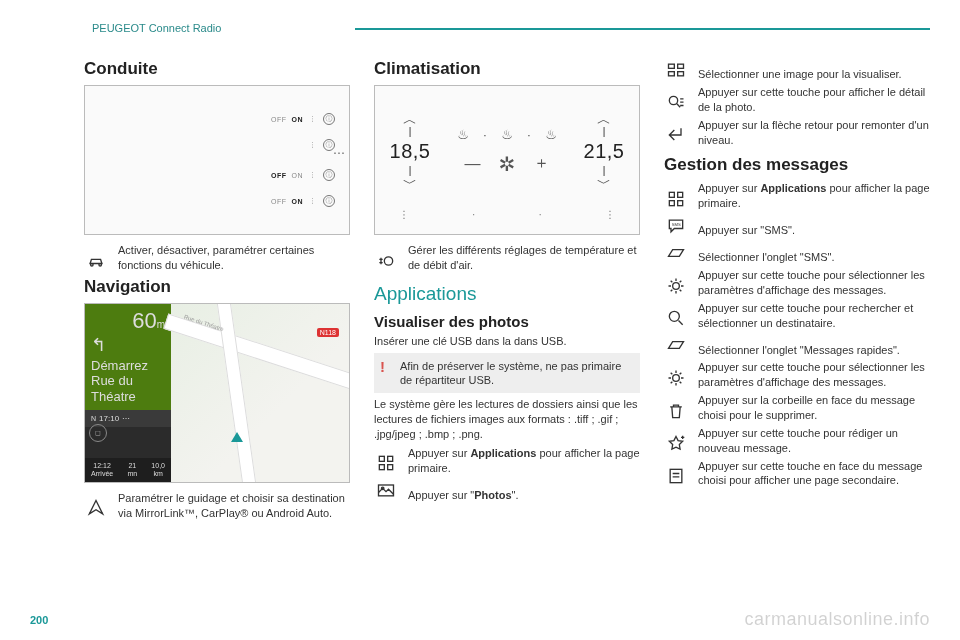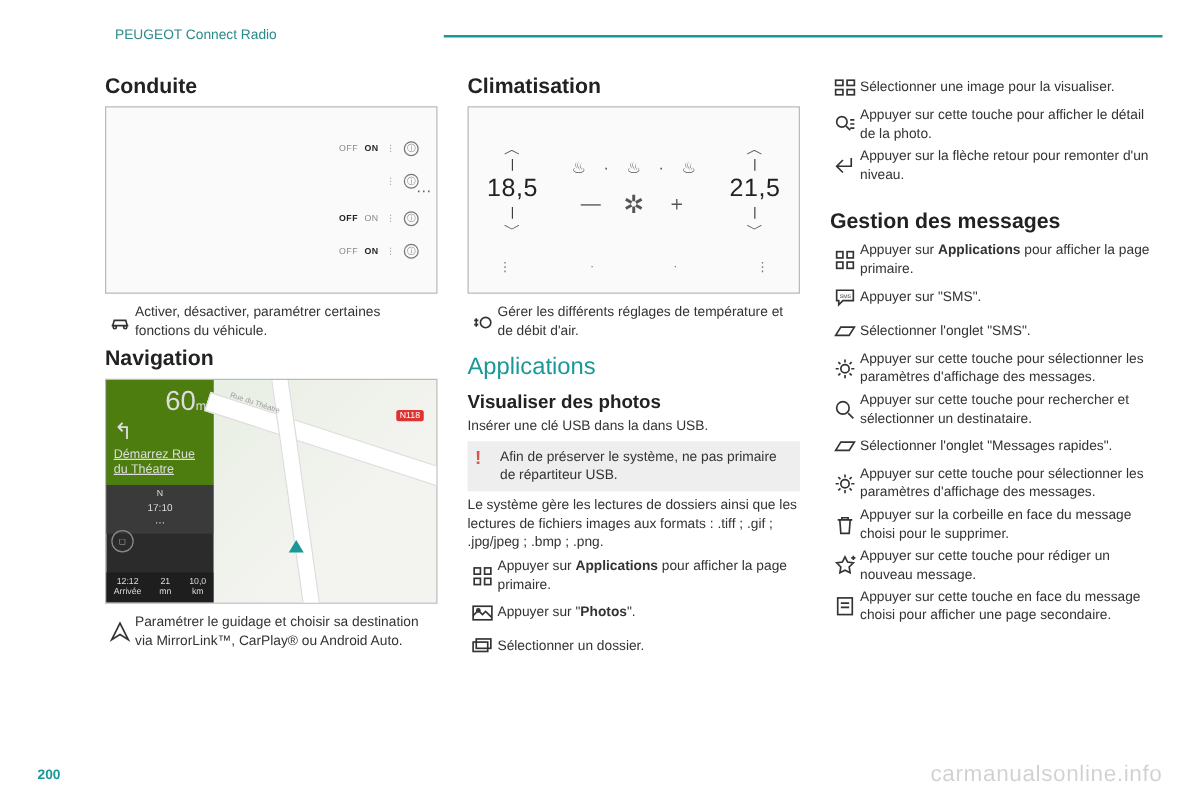--- a/index.html
+++ b/index.html
@@ -119,41 +119,41 @@
   
   .nav-side {
     position: absolute; left: 0; top: 0; bottom: 0; width: 86px;
     background: #2b2b2b; color: #ddd; font-size: 9px;
     display: flex; flex-direction: column;
   }
   .nav-top { background: #4d7c0f; padding: 6px; flex: 0 0 auto; }
   .nav-dist { font-size: 22px; text-align: right; line-height: 1; }
   .nav-dist .unit { font-size: 10px; }
   .nav-arrow { font-size: 18px; margin-top: 2px; }
-  .nav-street { font-size: 10px; line-height: 1.2; margin-top: 2px; text-decoration: underline; }
-  .nav-time { background: #3a3a3a; padding: 4px 6px; font-size: 8px; display:flex; align-items:center; gap:3px;flex-direction:column; }
+  .nav-street { font-size: 13px; line-height: 1.2; margin-top: 2px; }
+  .nav-time { background: #3a3a3a; padding: 4px 6px; font-size: 8px; display:flex; align-items:center; gap:3px; }
   .nav-bottom {
     margin-top: auto; background: #1e1e1e; padding: 4px 6px;
     display: flex; justify-content: space-between; font-size: 7px;
   }
   .nav-bottom div { text-align: center; line-height: 1.1; }
   .nav-dot { position:absolute; left:4px; top:120px; width:18px; height:18px; border:1px solid #888; border-radius:50%; display:flex; align-items:center; justify-content:center; color:#aaa; font-size:7px; }
   .map {
     position: absolute; left: 86px; right: 0; top: 0; bottom: 0;
     background: linear-gradient(135deg, #e8efe4 0%, #f3f3ef 60%);
   }
   .road1 { position:absolute; left:-10px; top:40px; width:200px; height:16px; background:#fff; transform:rotate(18deg); border:1px solid #ddd; }
   .road2 { position:absolute; left:60px; top:-10px; width:14px; height:220px; background:#fff; transform:rotate(-8deg); border:1px solid #ddd; }
   .shield { position:absolute; right:10px; top:24px; background:#d33; color:#fff; font-size:7px; padding:1px 3px; border-radius:2px; }
   .loc { position:absolute; left:60px; bottom:40px; width:0; height:0; border-left:6px solid transparent; border-right:6px solid transparent; border-bottom:10px solid #1a9898; }
   .mapstreet { position:absolute; left:12px; top:16px; font-size:6px; color:#999; transform:rotate(18deg); }
 
   
   .icon-row {
-    display: flex; margin: 4px 0; align-items: center;
+    display: flex; gap: 10px; margin: 4px 0; align-items: flex-end;
   }
   .icon-row.tight { margin: 3px 0; }
   .ic {
     flex: 0 0 24px; height: 24px;
     display: flex; align-items: center; justify-content: center;
     font-size: 15px; color: #333;
   }
   .ic svg { width: 20px; height: 20px; stroke: #333; fill: none; stroke-width: 1.6; }
   .txt { flex: 1; line-height: 1.35; }
   .txt b { font-weight: bold; }
@@ -331,29 +331,20 @@
     <div class="icon-row tight">
       <div class="ic">
         <svg viewBox="0 0 24 24">
             <rect x="3" y="6" width="18" height="13"></rect>
             <path d="M3 15l5-5 4 4 3-3 6 6"></path>
             <circle cx="8" cy="10" r="1.5"></circle>
           </svg>
       </div>
       <div class="txt"><span>Appuyer sur "</span><b>Photos</b><span>".</span></div>
     </div>
-    <div class="icon-row tight">
-      <div class="ic">
-        <svg viewBox="0 0 24 24">
-            <rect x="3" y="8" width="14" height="9"></rect>
-            <rect x="6" y="5" width="14" height="9"></rect>
-          </svg>
-      </div>
-      <div class="txt">Sélectionner un dossier.</div>
-    </div>
   </div>
 
   <div class="col">
     <div class="icon-row tight">
       <div class="ic">
         <svg viewBox="0 0 24 24">
             <rect x="3" y="5" width="7" height="5"></rect>
             <rect x="14" y="5" width="7" height="5"></rect>
             <rect x="3" y="14" width="7" height="5"></rect>
             <rect x="14" y="14" width="7" height="5"></rect>
@@ -372,21 +363,21 @@
     </div>
     <div class="icon-row tight">
       <div class="ic">
         <svg viewBox="0 0 24 24">
             <path d="M10 6l-6 6 6 6M4 12h14v-8"></path>
           </svg>
       </div>
       <div class="txt">Appuyer sur la flèche retour pour remonter d'un niveau.</div>
     </div>
 
-    <h2 class="sec" style="margin-top:20px">Gestion des messages</h2>
+    <h2 class="sec" style="margin-top:8px">Gestion des messages</h2>
 
     <div class="icon-row tight">
       <div class="ic">
         <svg viewBox="0 0 24 24">
             <rect x="4" y="4" width="6" height="6"></rect>
             <rect x="14" y="4" width="6" height="6"></rect>
             <rect x="4" y="14" width="6" height="6"></rect>
             <rect x="14" y="14" width="6" height="6"></rect>
           </svg>
       </div>

